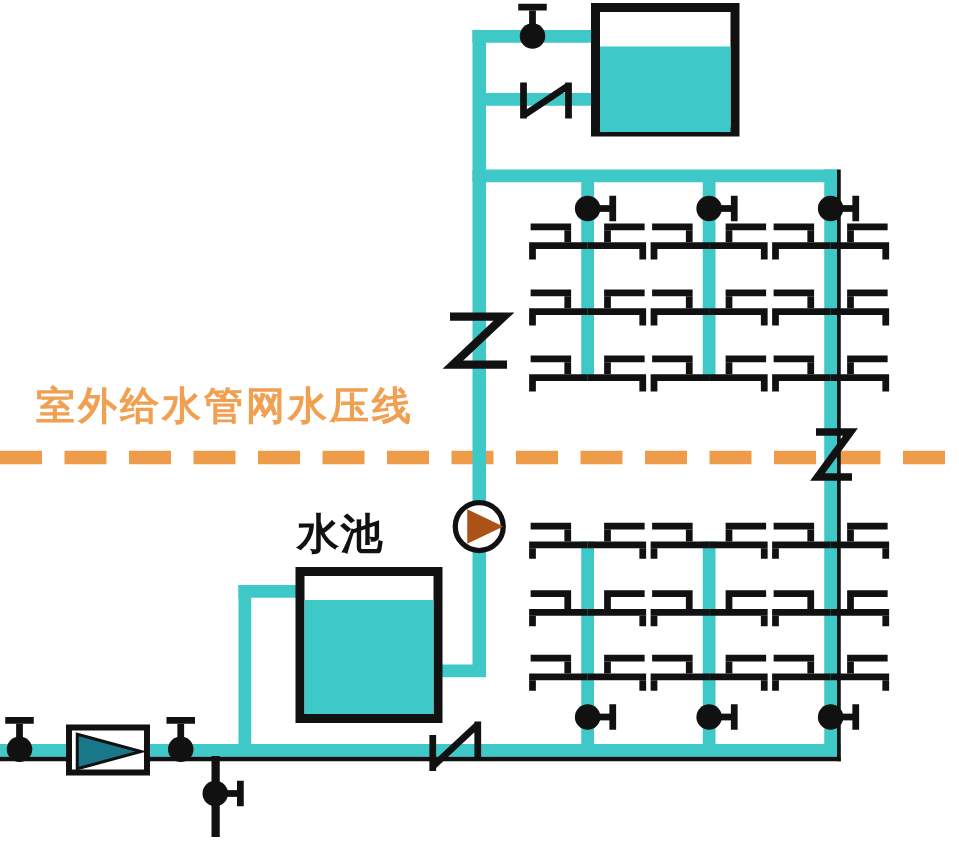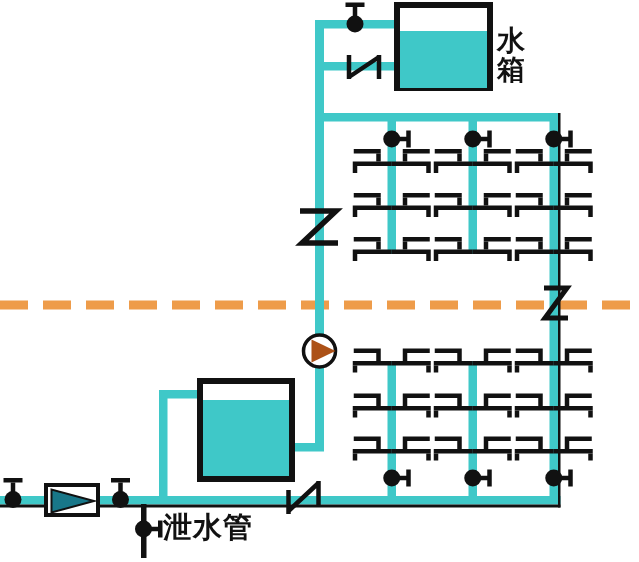--- a/index.html
+++ b/index.html
@@ -158,15 +158,15 @@
       <circle cx="319.5" cy="351" r="16" fill="#fff" stroke="var(--symbol_black,#111)" stroke-width="3.5"></circle>
       <path d="M311.5 339.5 L311.5 362.5 L335.5 351 Z" fill="var(--pump_triangle,#ac5117)"></path>
     </g>
 
     <g>
       <rect x="46" y="485" width="52" height="30" fill="#fff" stroke="var(--symbol_black,#111)" stroke-width="4"></rect>
       <path d="M51.5 489.5 L51.5 512.5 L94 501 Z" fill="var(--meter_triangle,#187789)" stroke="var(--symbol_black,#111)" stroke-width="2"></path>
     </g>
   </svg>
 
-  <div class="lbl lbl-tank">水箱</div>
-  <div class="lbl lbl-drain">泄水管</div>
+  <div class="lbl lbl-pressure">室外给水管网水压线</div>
+  <div class="lbl lbl-pool">水池</div>
 </div>
 
 </body></html>

